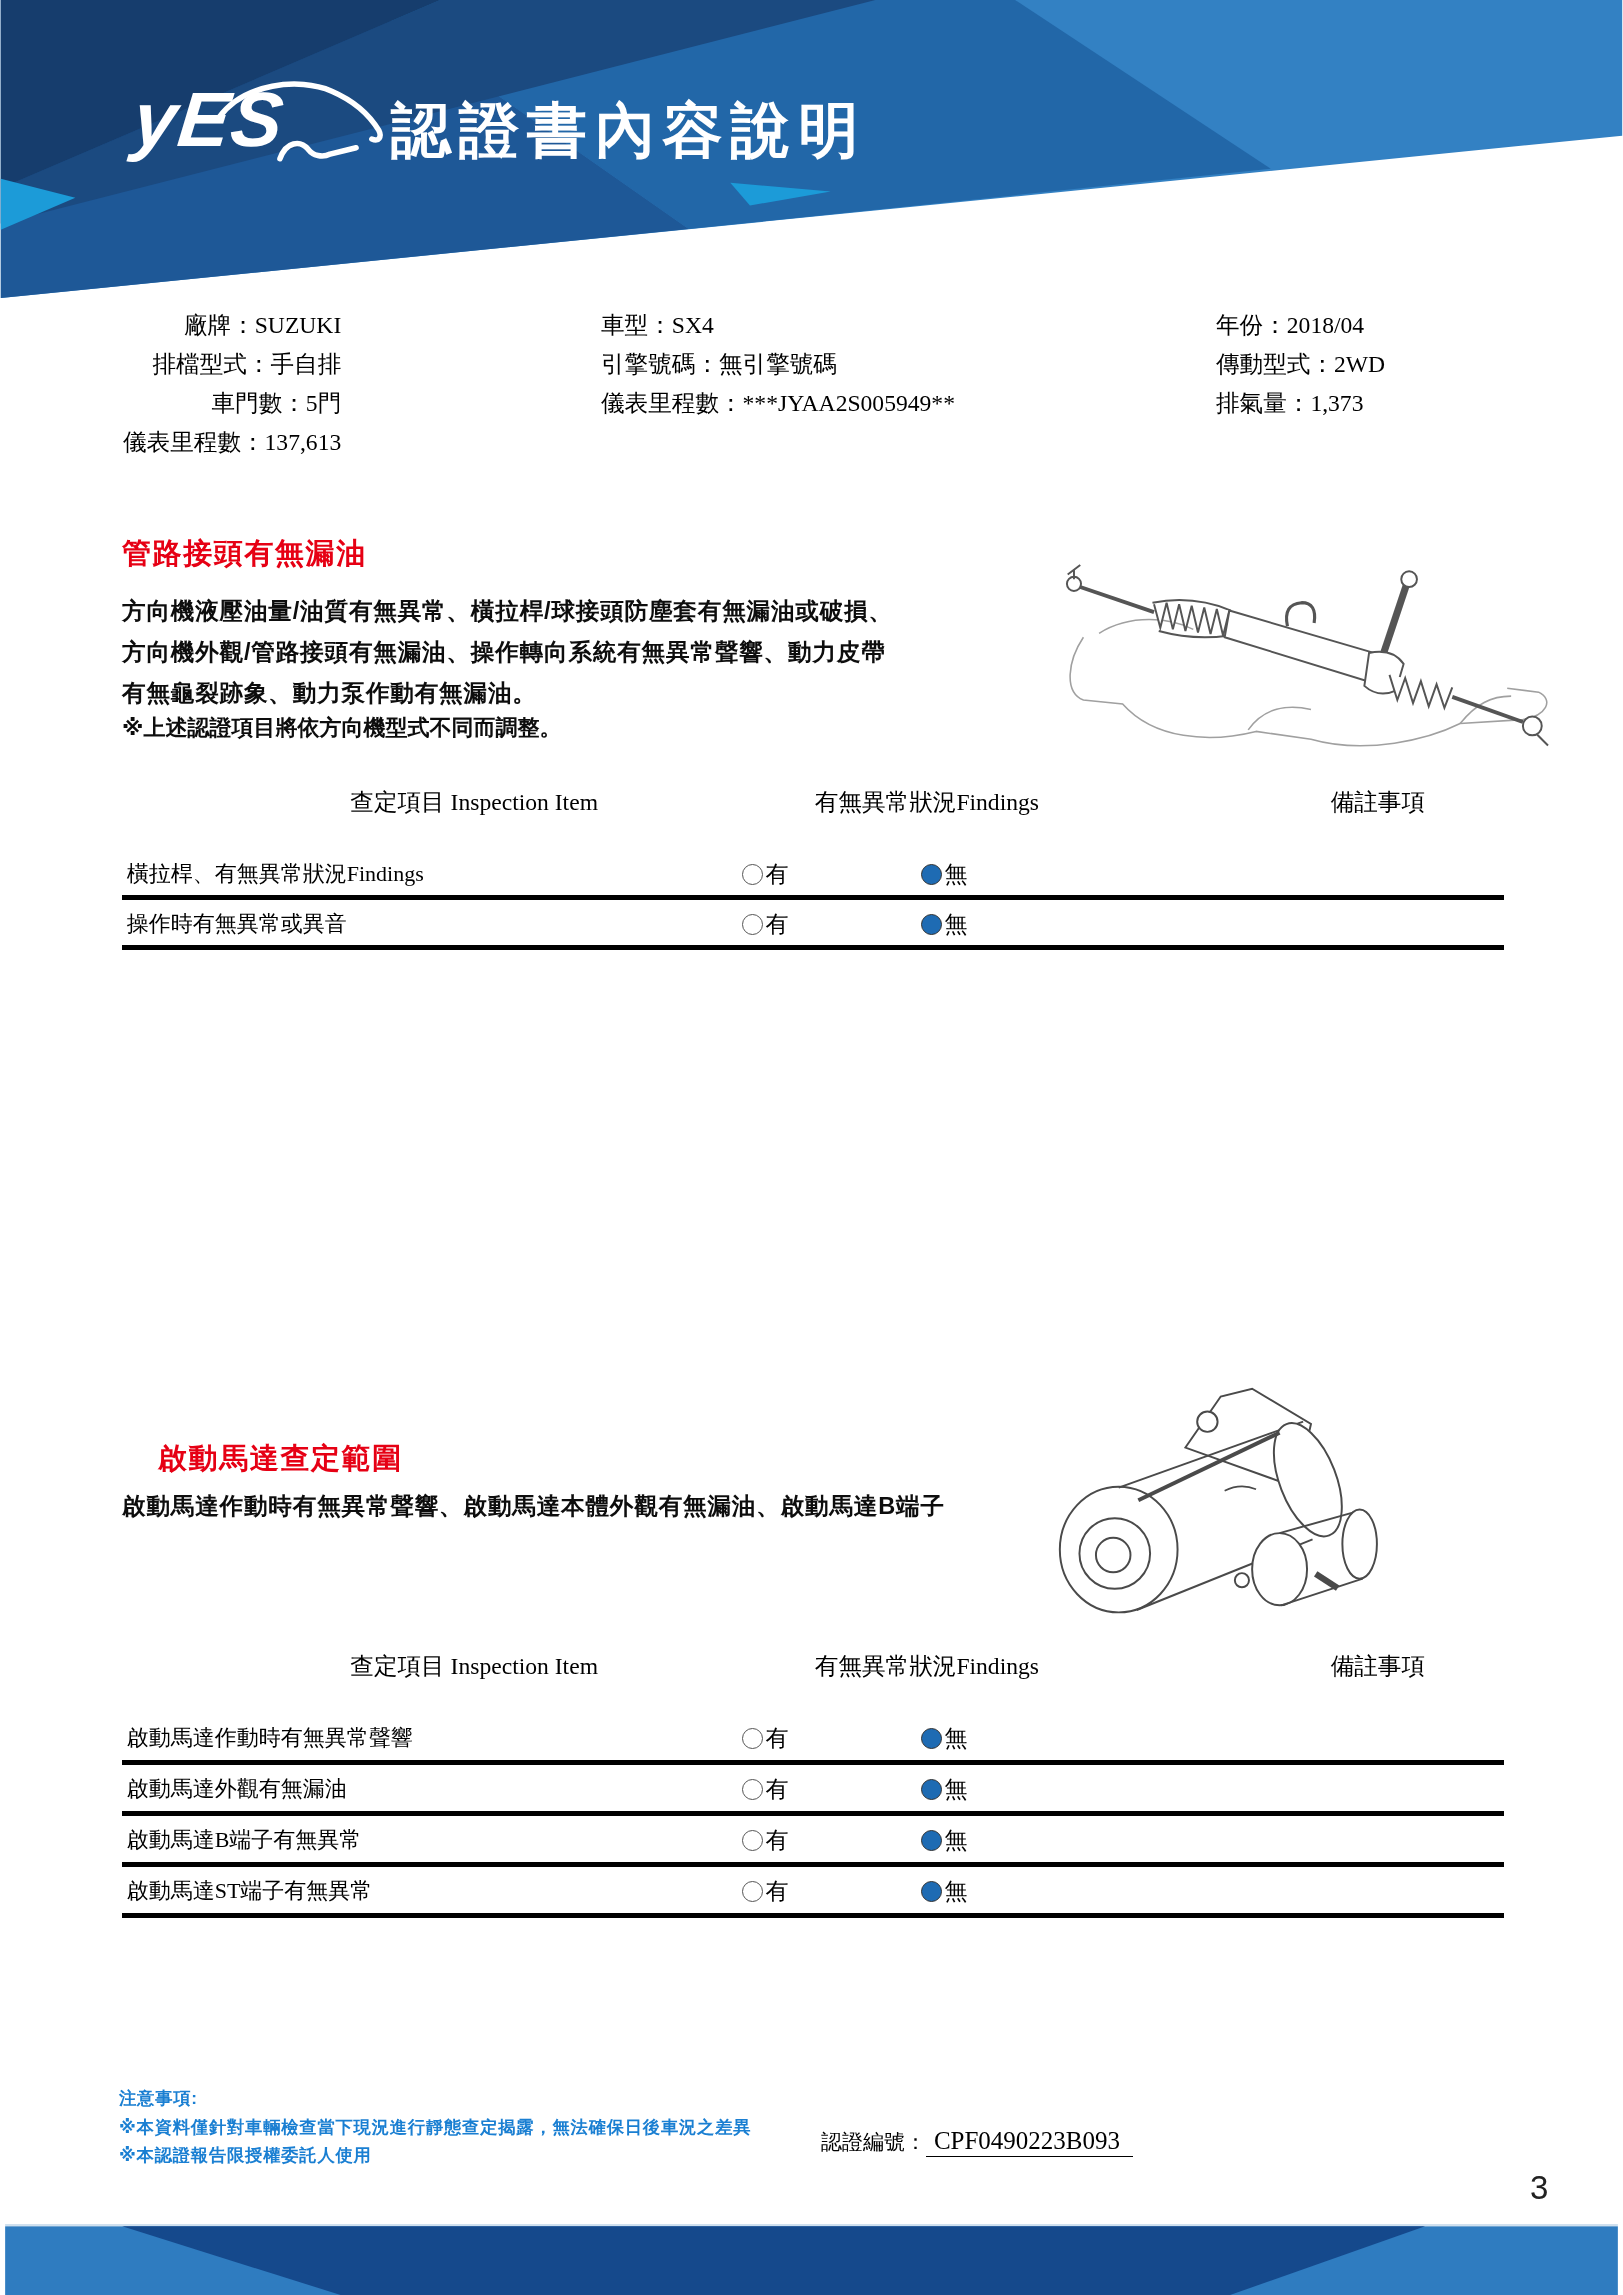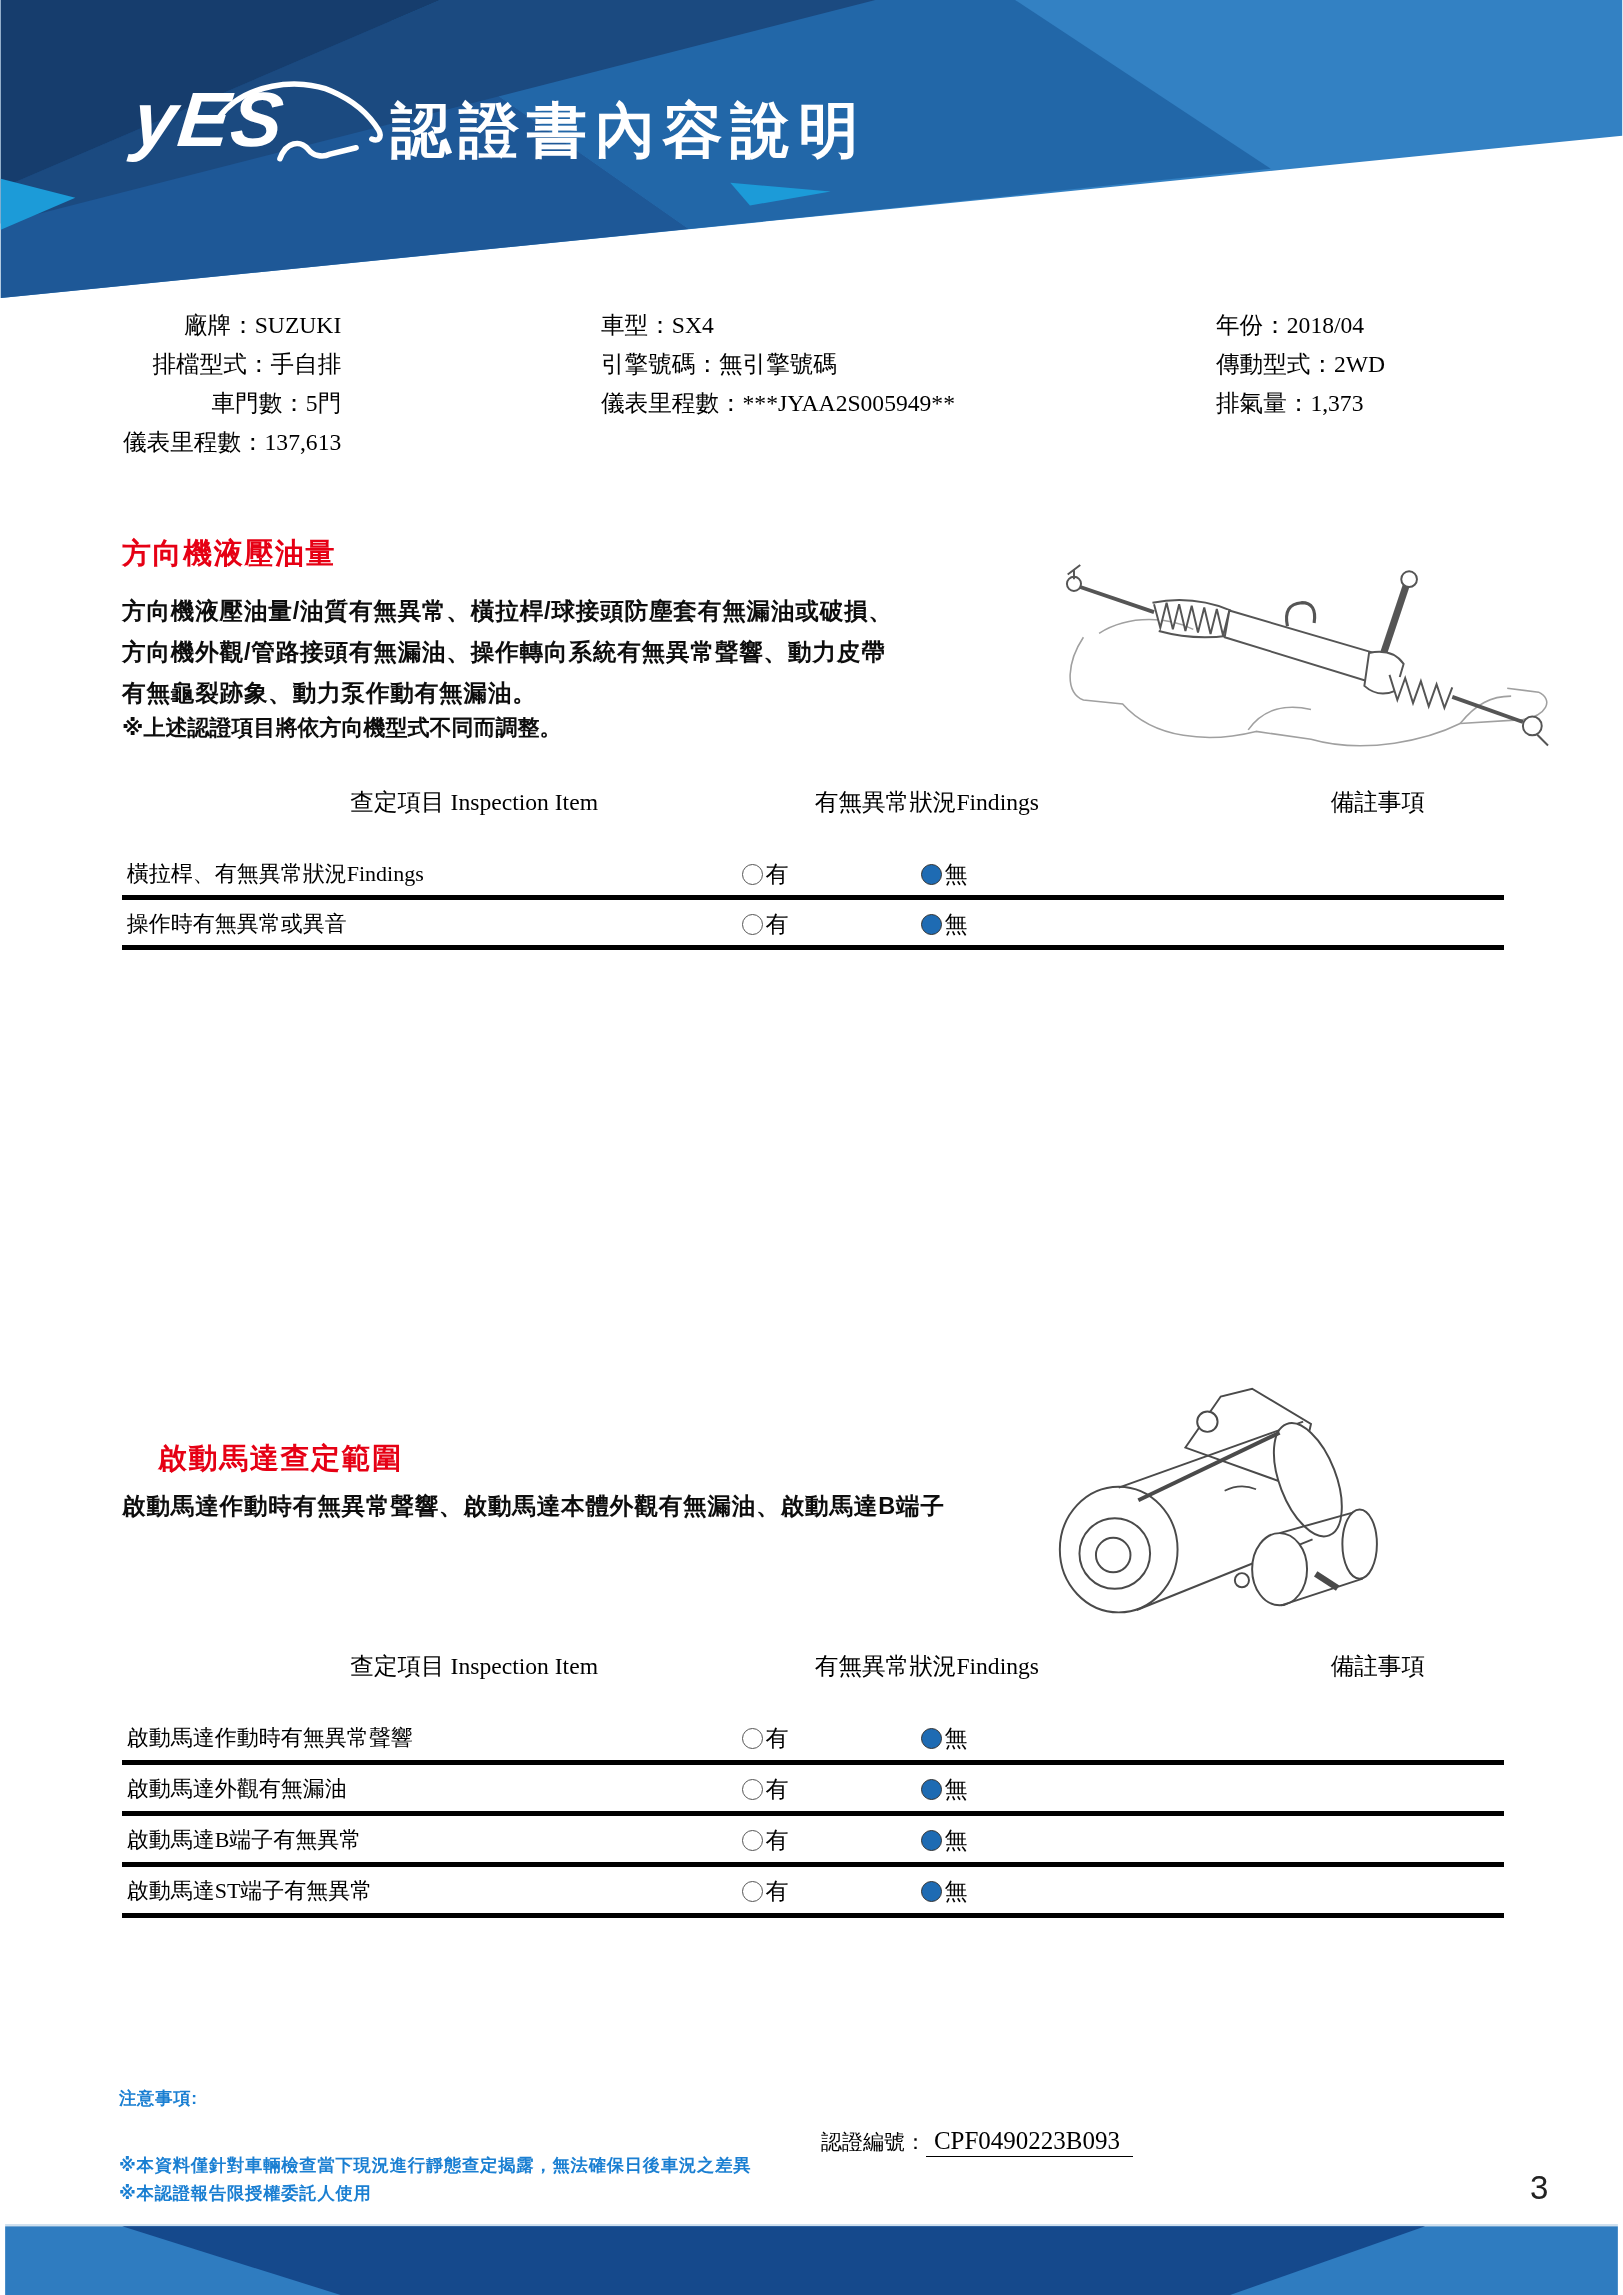--- a/index.html
+++ b/index.html
@@ -94,21 +94,21 @@
       <div>引擎號碼：無引擎號碼</div>
       <div>儀表里程數：***JYAA2S005949**</div>
     </div>
   <div id="veh-col3" class="veh-col">
 
   <div>年份：2018/04</div>
       <div>傳動型式：2WD</div>
       <div>排氣量：1,373</div>
     </div>
 
-  <div class="section-title" style="top:534px;">方向機液壓油量</div>
+  <div class="section-title" style="top:534px;">管路接頭有無漏油</div>
   <div class="section-desc" style="top:591px;">
 
   <div>方向機液壓油量/油質有無異常、橫拉桿/球接頭防塵套有無漏油或破損、</div>
       <div>方向機外觀/管路接頭有無漏油、操作轉向系統有無異常聲響、動力皮帶</div>
       <div>有無龜裂跡象、動力泵作動有無漏油。</div>
     </div>
   <div class="section-note" style="top:713px;">※上述認證項目將依方向機型式不同而調整。</div>
 
   <svg class="illus" style="left:1052px;top:543px;" width="518" height="212" viewBox="0 0 660 270">
     <g fill="none" stroke="#a0a0a0" stroke-width="2">
@@ -247,21 +247,21 @@
           </div>
           <div class="radio-group rg-no">
             <span class="radio checked"></span>
             <span class="radio-label">無</span>
           </div>
         </div>
       </div>
   </div>
 
   <div class="notice" style="top:2086px;">注意事項:</div>
-  <div class="notice" style="top:2113px;line-height:28px;margin-top:38px;">
+  <div class="notice" style="top:2113px;line-height:28px;">
 
   <div>※本資料僅針對車輛檢查當下現況進行靜態查定揭露，無法確保日後車況之差異</div>
       <div>※本認證報告限授權委託人使用</div>
     </div>
 
   <div id="cert-line">
     <span>認證編號：</span><span id="cert-number">CPF0490223B093</span>
   </div>
 
   <div id="page-number">3</div>

